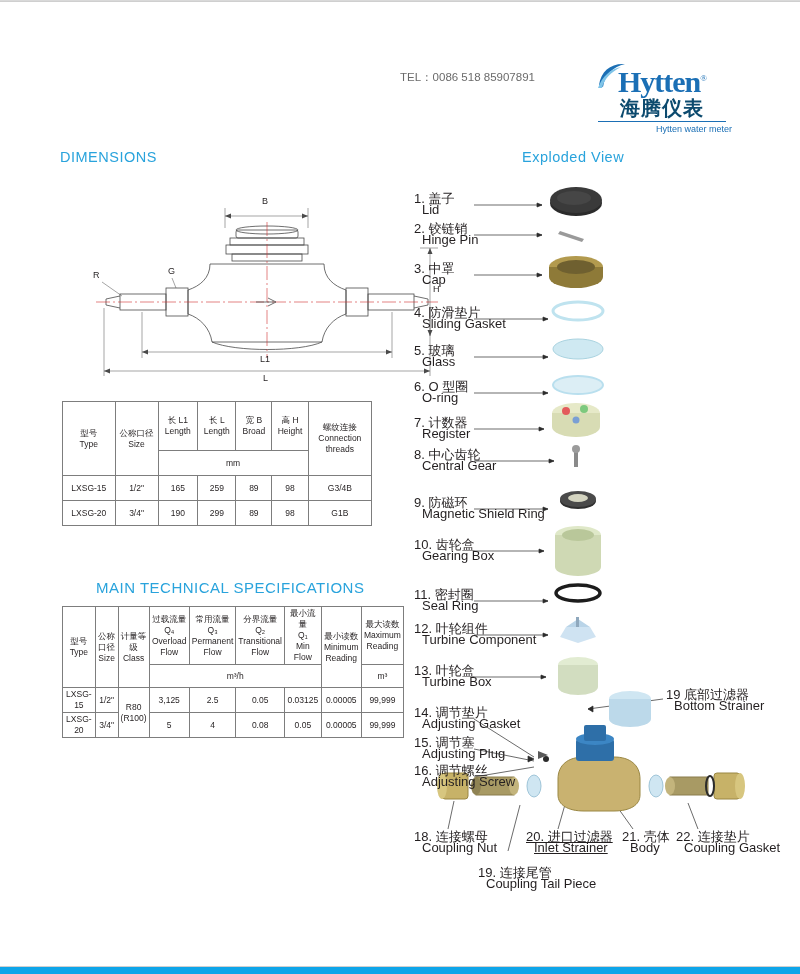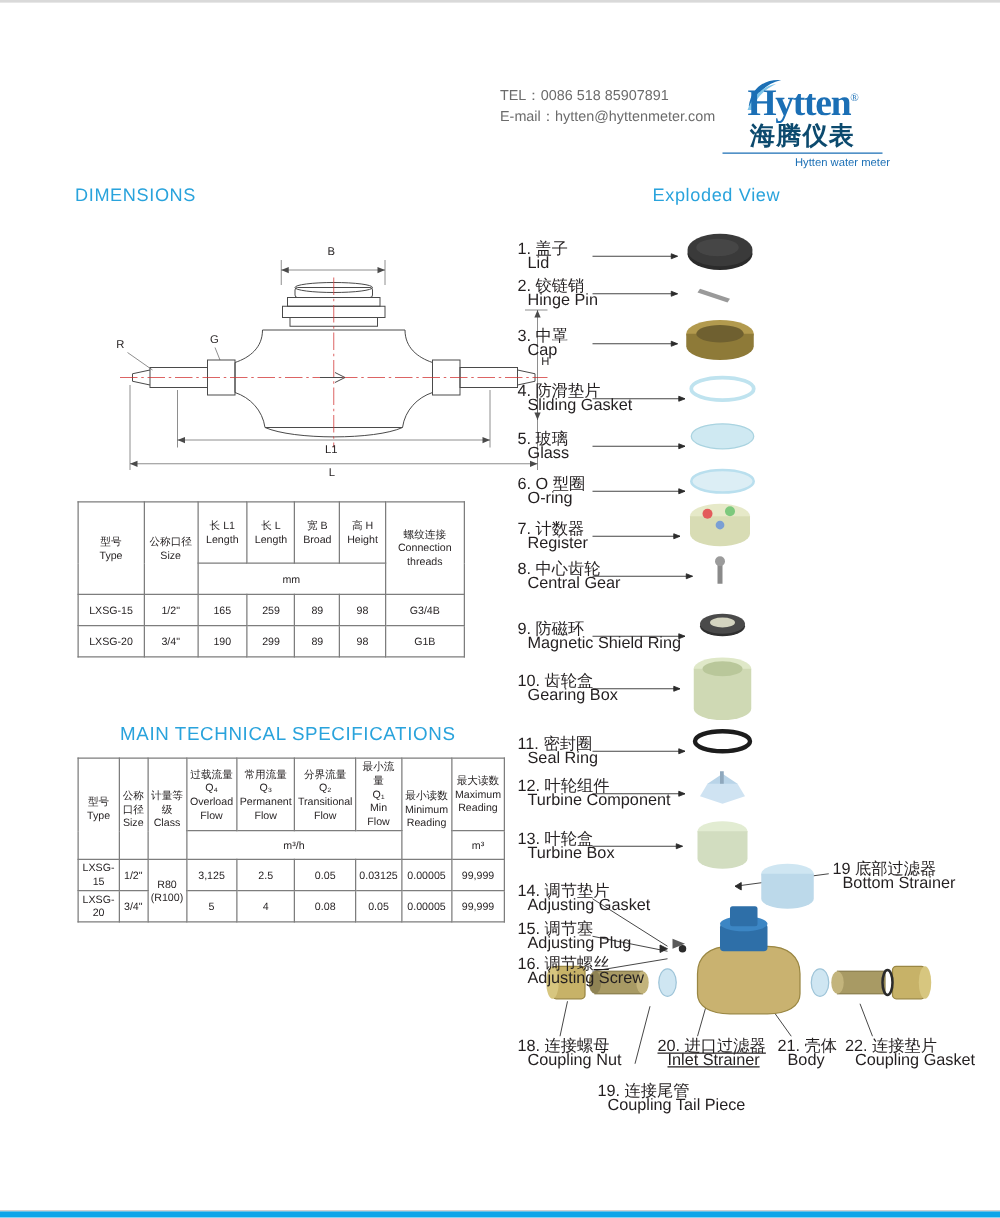--- a/index.html
+++ b/index.html
@@ -7,33 +7,33 @@
     width:800px;height:974px;
     background:#ffffff;
     font-family:"Liberation Sans", sans-serif;
     color:#231f20;
     position:relative;
     overflow:hidden;
   }
   .page{
     position:absolute;left:0;top:0;width:800px;height:974px;
     border-top:1px solid #d9d9d9;
-    border-bottom:5px solid #0ea5e9;
+    border-bottom:7px solid #0ea5e9;
     box-sizing:border-box;
   }
   .edge-top{position:absolute;left:0;top:0;width:800px;height:1px;background:#cfcfcf;}
   .edge-bottom{position:absolute;left:0;bottom:0;width:800px;height:1px;background:#cfcfcf;}
 
   
   .contact{
     position:absolute;left:400px;top:68px;width:220px;
     font-size:11.5px;line-height:17px;color:#6b6b6b;text-align:left;
   }
   .contact div{white-space:nowrap;}
-  .logo-block{position:absolute;left:572px;top:62px;width:140px;text-align:center;}
+  .logo-block{position:absolute;left:592px;top:62px;width:140px;text-align:center;}
   .logo-main{
     font-family:"Liberation Serif", serif;
     font-size:30px;font-weight:bold;color:#1b6fb5;letter-spacing:-1px;
     line-height:30px;position:relative;display:inline-block;
   }
   .logo-reg{font-size:9px;vertical-align:super;color:#1b6fb5;font-weight:normal;}
   .logo-cn{font-size:20px;color:#0c4a6e;font-weight:bold;line-height:22px;letter-spacing:1px;}
   .logo-sub{font-size:9px;color:#1b6fb5;line-height:12px;margin-top:1px;text-align:right;}
   .logo-rule{width:128px;height:1px;background:#1b6fb5;margin:2px auto 1px auto;}
   .logo-swoosh{position:absolute;left:597px;top:60px;width:30px;height:28px;}
@@ -79,21 +79,20 @@
 </style>
 </head>
 <body>
 
 <div class="page">
   <div class="edge-top"></div>
   <div class="edge-bottom"></div>
 
   <div class="contact">
     <div>TEL：0086 518 85907891</div>
-    <div>E-mail：hytten@hyttenmeter.com</div>
   </div>
 
   <svg class="logo-swoosh" viewBox="0 0 30 28">
     <path d="M2 24 C4 10, 14 2, 28 3 C16 6, 8 13, 6 26 Z" fill="#1b6fb5"></path>
     <path d="M1 27 C5 16, 13 8, 24 6 C14 11, 7 18, 5 27 Z" fill="#7fc4e8"></path>
   </svg>
 
   <div class="logo-block">
     <div class="logo-main"><span>Hytten</span><span class="logo-reg">®</span></div>
     <div class="logo-cn">海腾仪表</div>

